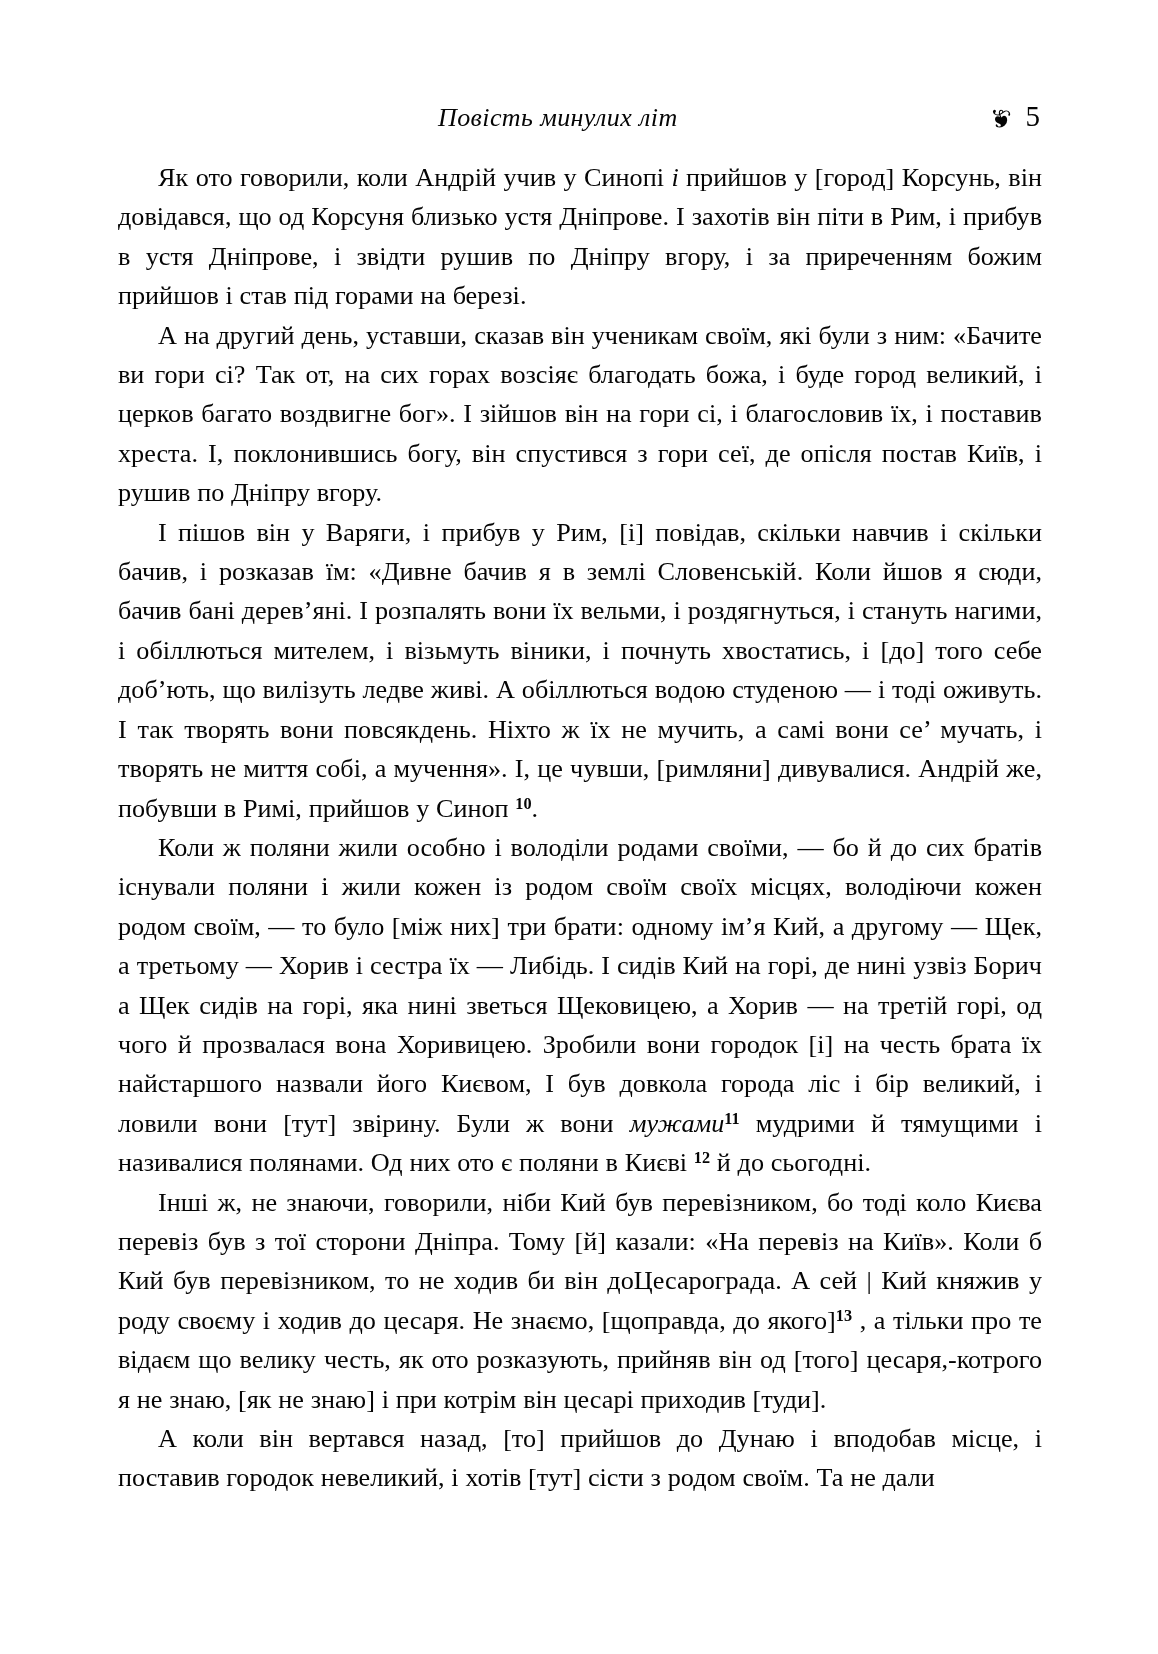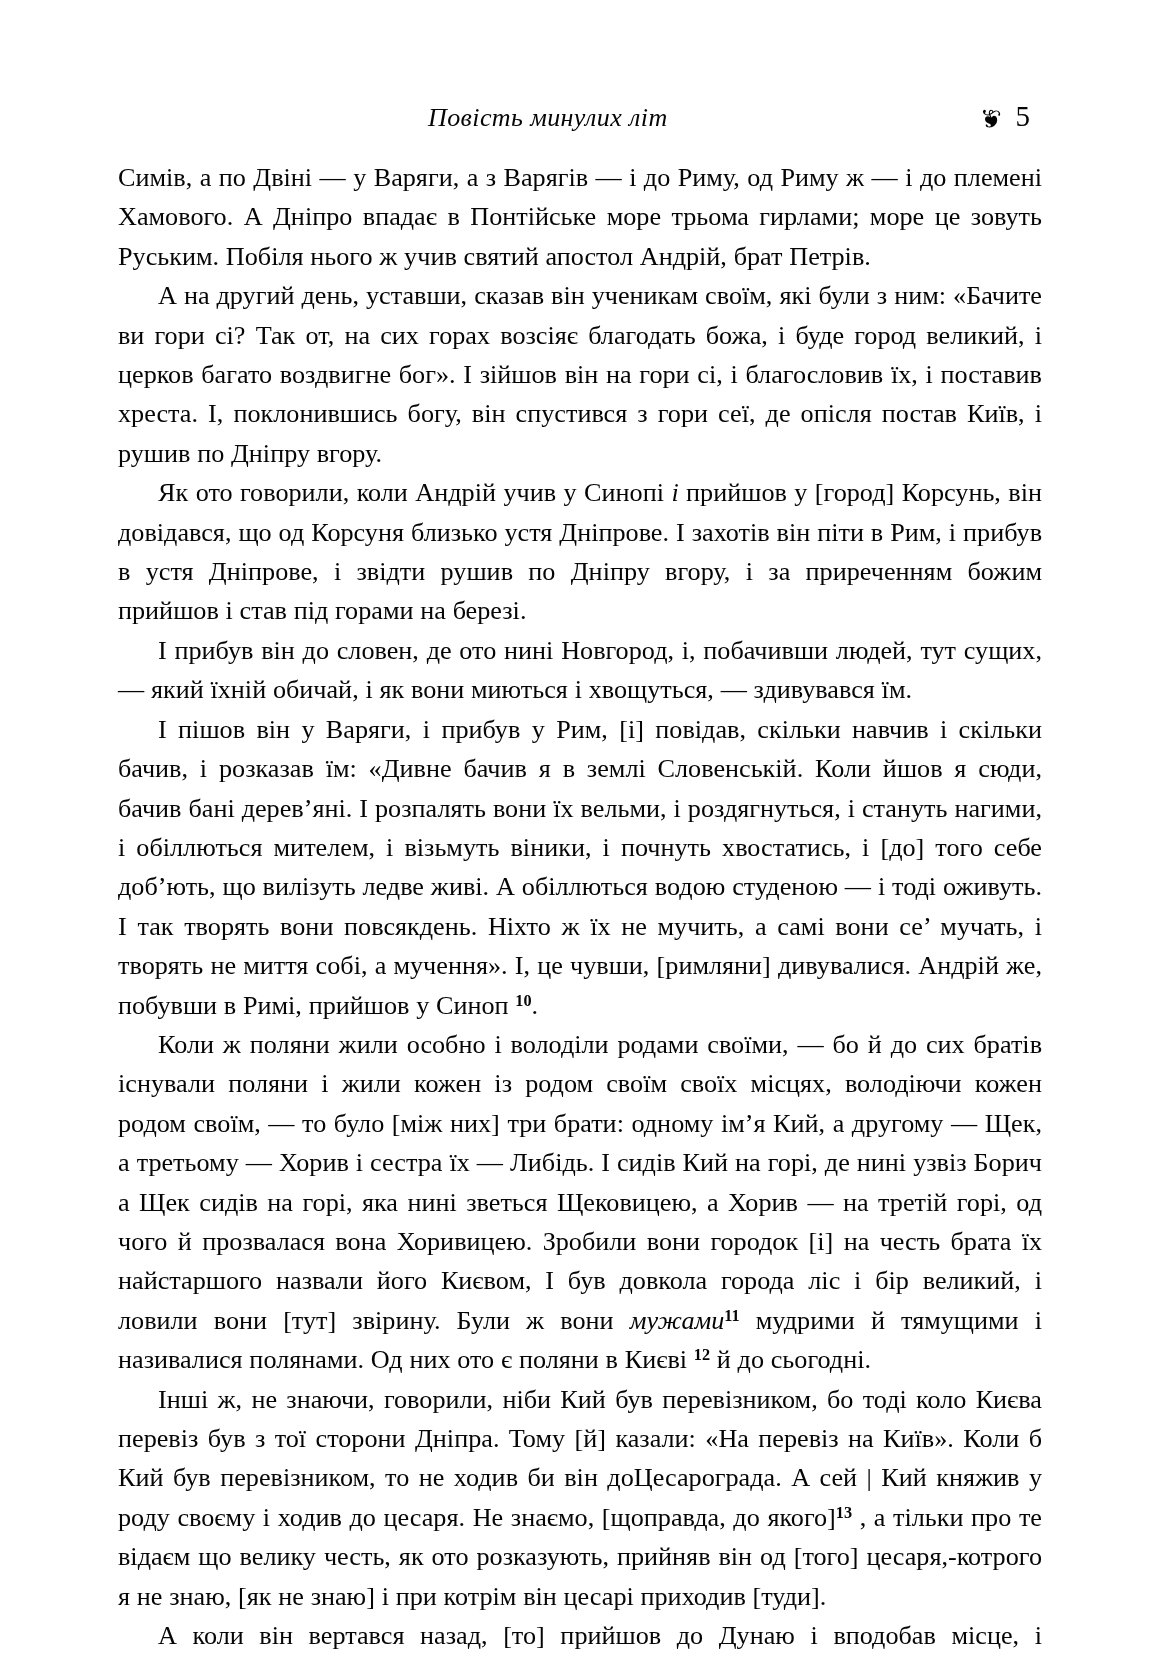--- a/index.html
+++ b/index.html
@@ -21,21 +21,21 @@
     width: 1158px;
     height: 1654px;
     box-sizing: border-box;
     overflow: hidden;
     background: #ffffff;
   }
 
   
   .running-head {
     position: absolute;
-    left: 108px;
+    left: 118px;
     top: 100px;
     width: 922px;
     height: 42px;
     display: flex;
     align-items: baseline;
     justify-content: center;
   }
   .rh-title {
     font-style: italic;
     font-size: 26px;
@@ -96,23 +96,21 @@
 
   <div class="running-head">
     <div class="rh-title">Повість минулих літ</div>
     <div class="rh-right">
       <span class="fleuron">❦</span>
       <span class="folio">5</span>
     </div>
   </div>
 
   <div class="textblock">
-      <p class="noindent"><span>Симів, а по Двіні — у Варяги, а з Варягів — і до Риму, од Риму ж — і до племені Хамового. А Дніпро впадає в Понтійське  море трьома гирлами; море це зовуть Руським. Побіля нього ж  учив  святий апостол Андрій, брат Петрів.</span></p>
+      <p><span>Як ото говорили, коли Андрій учив у Синопі </span><i>і</i><span> прийшов у [город] Корсунь, він довідався, що од Корсуня близько устя Дніпрове. І захотів він піти в Рим, і прибув в устя Дніпрове, і звідти рушив по Дніпру вгору, і за приреченням божим прийшов і став під горами на березі.</span></p>
       <p><span>А на другий день, уставши, сказав він ученикам своїм, які були з ним: «Бачите ви гори сі? Так от, на сих горах возсіяє благодать божа, і буде город великий, і церков багато воздвигне бог». І зійшов він на гори сі, і благословив їх, і поставив хреста. І, поклонившись богу, він спустився з гори сеї, де опісля постав Київ, і рушив по Дніпру вгору.</span></p>
-      <p><span>Як ото говорили, коли Андрій учив у Синопі </span><i>і</i><span> прийшов у [город] Корсунь, він довідався, що од Корсуня близько устя Дніпрове. І захотів він піти в Рим, і прибув в устя Дніпрове, і звідти рушив по Дніпру вгору, і за приреченням божим прийшов і став під горами на березі.</span></p>
-      <p><span>І прибув він до словен, де ото нині Новгород, і, побачивши людей, тут сущих, — який їхній обичай, і як вони миються і хвощуться, — здивувався їм.</span></p>
       <p><span>І пішов він у Варяги, і прибув у Рим, [і] повідав, скільки навчив і скільки бачив, і розказав їм: «Дивне бачив я в землі Словенській. Коли йшов я сюди, бачив бані дерев’яні. І розпалять вони їх вельми, і роздягнуться, і стануть нагими, і обіллються мителем, і візьмуть віники, і почнуть хвостатись, і [до] того себе доб’ють, що вилізуть ледве живі. А обіллються водою студеною — і тоді оживуть. І так творять вони повсякдень. Ніхто ж їх не мучить, а самі вони се’ мучать, і творять не миття собі, а мучення». І, це чувши, [римляни] дивувалися. Андрій же, побувши в Римі, прийшов у Синоп </span><sup>10</sup><span>.</span></p>
       <p><span>Коли ж поляни жили особно і володіли родами своїми,  — бо й до сих братів існували поляни і жили кожен із родом своїм  своїх місцях, володіючи кожен родом своїм, — то було [між них]  три брати: одному ім’я Кий, а другому — Щек, а третьому — Хорив і сестра їх — Либідь. І сидів Кий на горі, де нині узвіз Борич  а Щек сидів на горі, яка нині зветься Щековицею, а Хорив — на третій горі, од чого й прозвалася вона Хоривицею. Зробили вони городок [і] на честь брата їх найстаршого назвали його Києвом, І був  довкола города ліс і бір великий, і ловили вони [тут] звірину. Були ж вони </span><i>мужами</i><sup>11</sup><span>  мудрими й тямущими і називалися полянами. Од них ото є поляни в Києві </span><sup>12</sup><span> й до сьогодні.</span></p>
       <p><span>Інші ж, не знаючи, говорили, ніби Кий був перевізником, бо тоді коло Києва перевіз був з тої сторони Дніпра. Тому [й] казали: «На перевіз на Київ». Коли б Кий був перевізником, то не ходив би він доЦесарограда. А сей | Кий княжив у роду своєму і ходив до цесаря. Не знаємо, [щоправда, до якого]</span><sup>13</sup><span> , а тільки про те відаєм що велику честь, як ото розказують, прийняв він од [того] цесаря,-котрого я не знаю, [як не знаю] і при котрім він цесарі приходив [туди].</span></p>
       <p><span>А коли він вертався назад, [то] прийшов до Дунаю і вподобав місце, і поставив городок невеликий, і хотів [тут] сісти з родом своїм. Та не дали</span></p>
     </div>
 
 </div>
 
 </body></html>

